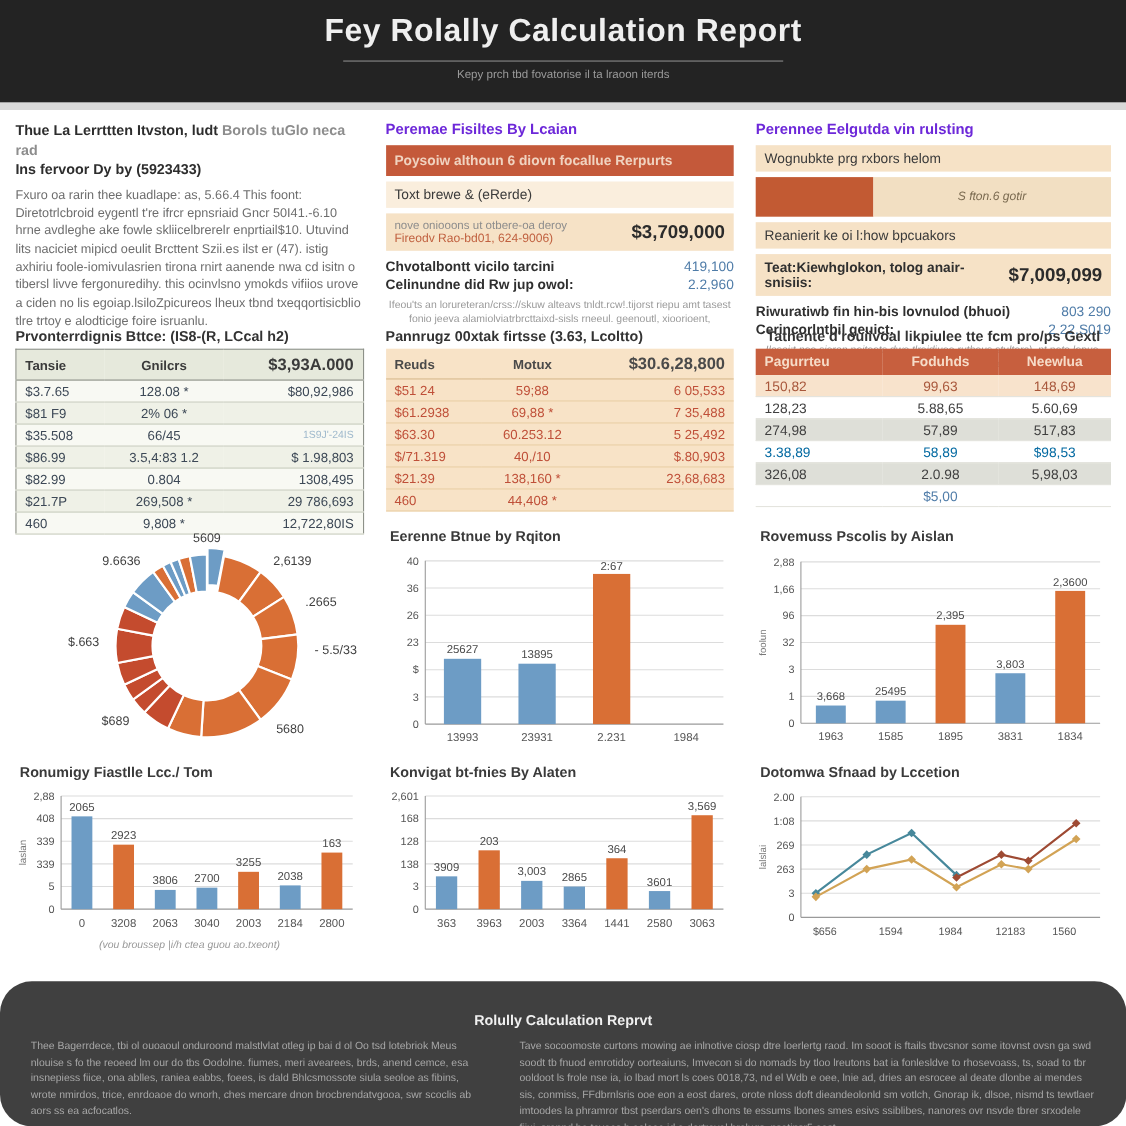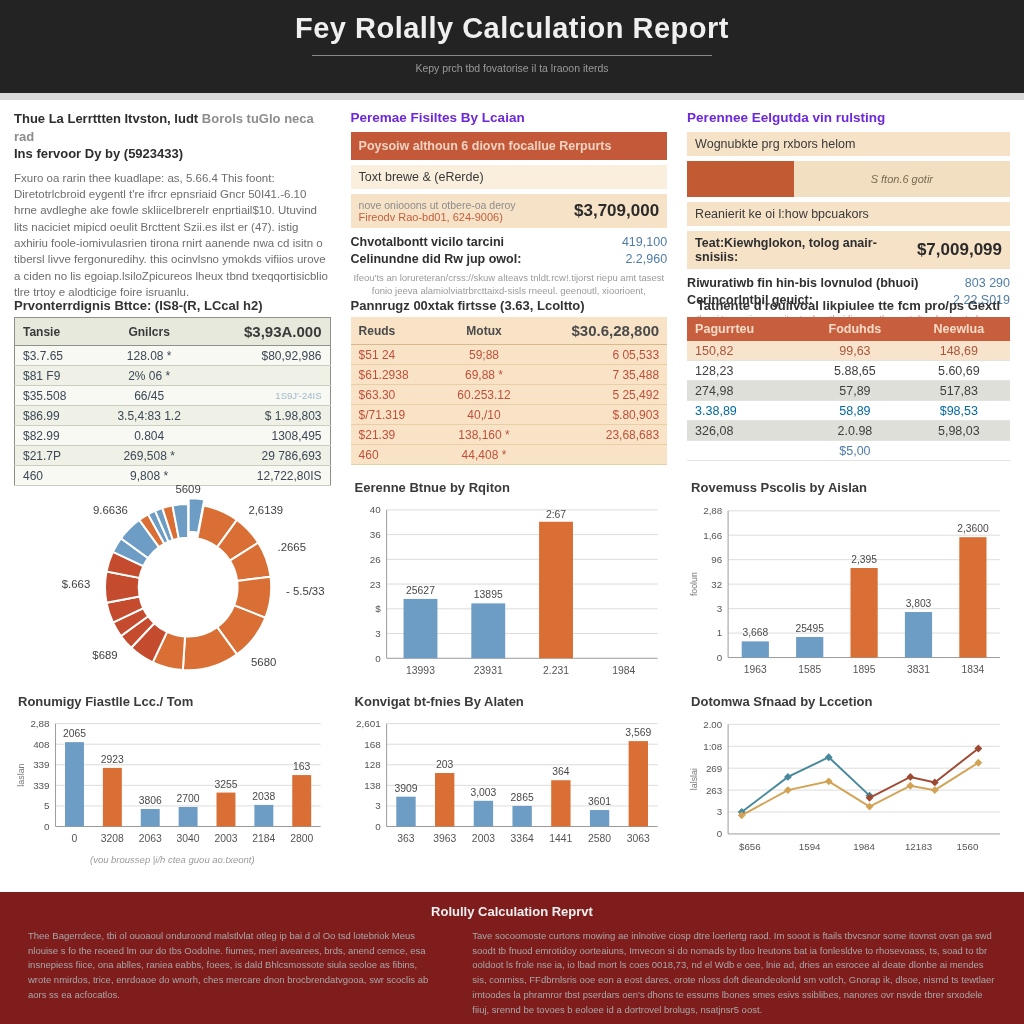--- a/index.html
+++ b/index.html
@@ -71,21 +71,21 @@
   .t-orange tr.r-blue td { color:#0369a1; }
   .t-orange td.c-blue { color:#4f7ca8; }
 
   
   .chart-title { font-size:13px; font-weight:bold; color:#3a3a3a; margin:2px 0 2px 4px; }
   .chart-cap { text-align:center; font-size:9.5px; font-style:italic; color:#9a9a9a; margin-top:1px; }
   svg { display:block; width:100%; }
   svg text { font-family:"Liberation Sans", sans-serif; }
 
   
-  .ftr { height:132px; background:#7f1d1d; margin-top:12px; padding:12px 28px 0; }
+  .ftr { height:132px; background:#404040; margin-top:12px; padding:28px 28px 0;border-radius:29px; }
   .ftr h2 { text-align:center; color:#f0f0f0; font-size:13px; margin-bottom:10px; }
   .ftr .cols { display:grid; grid-template-columns:0.92fr 1.18fr; column-gap:36px; }
   .ftr p { font-size:9.5px; color:#a7a7a7; line-height:1.55; }
 </style>
 </head>
 <body>
 
 <div class="page">
 
   <header class="hdr">

